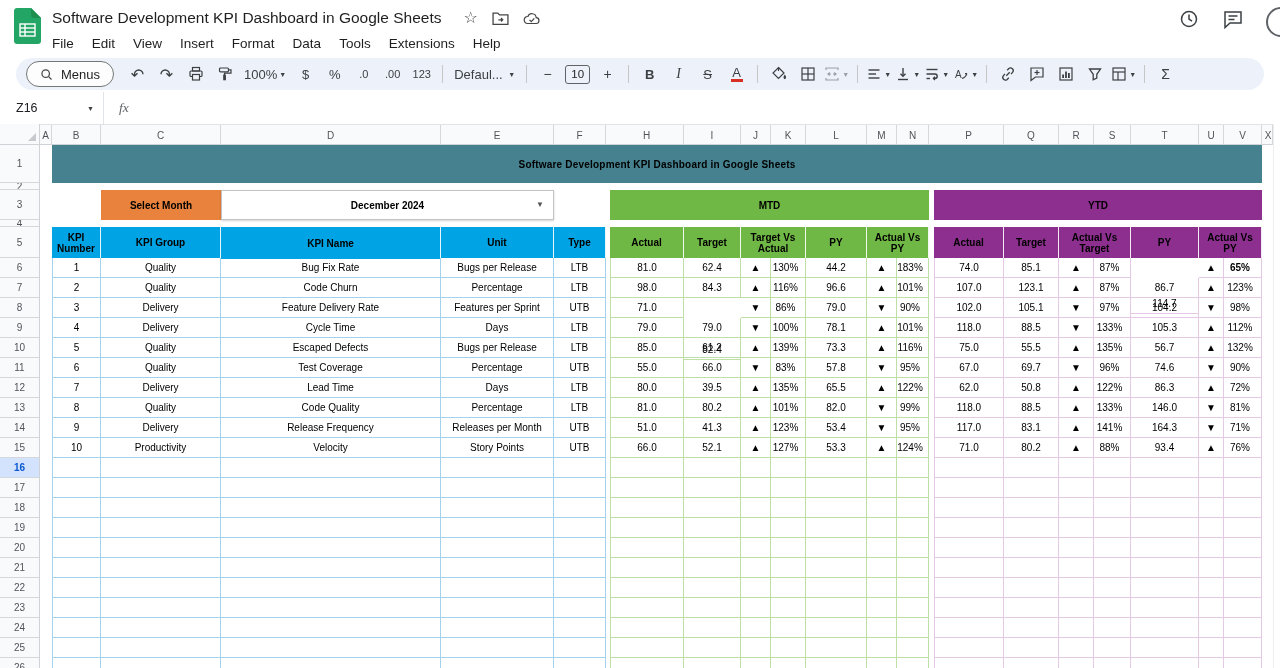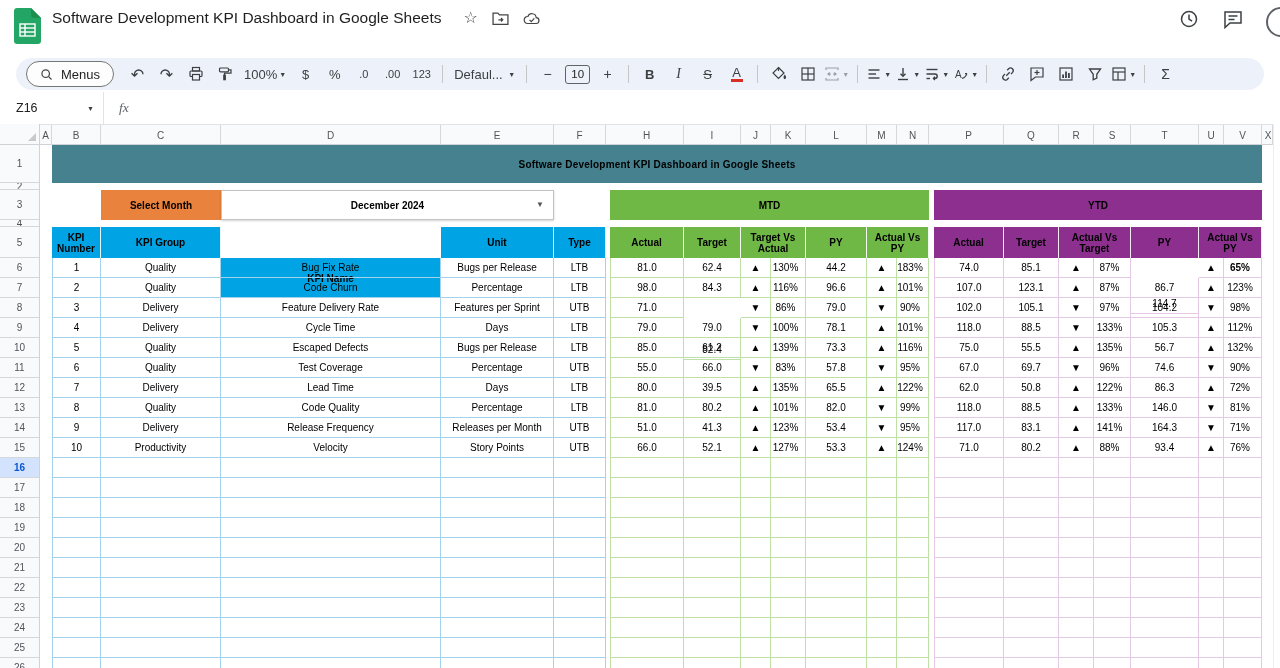--- a/index.html
+++ b/index.html
@@ -109,20 +109,31 @@
             <path d="M6 8.2 h4 M8.5 6.6 l1.6 1.6 -1.6 1.6"></path>
         </svg>
       </span>
       <span class="tb-ic">
         <svg width="18" height="14" viewBox="0 0 18 14" fill="none" stroke="#444" stroke-width="1.2">
           <path d="M4.5 12.5 a3.5 3.5 0 0 1 .4-7 a4.3 4.3 0 0 1 8.3 1.1 a2.9 2.9 0 0 1 -.4 5.9 z"></path>
           <path d="M6.5 8.8 l1.8 1.8 3-3.2"></path>
         </svg>
       </span>
     </div>
+    <nav id="menubar">
+        <span class="menu-item">File</span>
+        <span class="menu-item">Edit</span>
+        <span class="menu-item">View</span>
+        <span class="menu-item">Insert</span>
+        <span class="menu-item">Format</span>
+        <span class="menu-item">Data</span>
+        <span class="menu-item">Tools</span>
+        <span class="menu-item">Extensions</span>
+        <span class="menu-item">Help</span>
+      </nav>
   </div>
   <div id="titlebar-right">
     <span>
       <svg width="22" height="22" viewBox="0 0 22 22" fill="none" stroke="#3c4043" stroke-width="1.5">
         <circle cx="11" cy="11" r="7.5"></circle>
           <path d="M11 6.5 v4.5 l3 2.2"></path>
       </svg>
     </span>
     <span>
       <svg width="22" height="22" viewBox="0 0 22 22" fill="none" stroke="#3c4043" stroke-width="1.5">
@@ -346,21 +357,21 @@
       <div class="cell banner" style="left: 52px; top: 21px; width: 1210px; height: 38px;">Software Development KPI Dashboard in Google Sheets</div>
       <div class="cell select-month" style="left: 101px; top: 66px; width: 120px; height: 30px;">Select Month</div>
       <div class="cell month-dd" style="left: 221px; top: 66px; width: 333px; height: 30px;">
         <span>December 2024</span>
         <span class="dd-caret">▼</span>
       </div>
       <div class="cell sec-banner gn-b" style="left: 610px; top: 66px; width: 319px; height: 30px;">MTD</div>
       <div class="cell sec-banner pu-b" style="left: 934px; top: 66px; width: 328px; height: 30px;">YTD</div>
       <div class="cell hdr cy" style="left: 52px; top: 103px; width: 49px; height: 31px;">KPI Number</div>
       <div class="cell hdr cy" style="left: 101px; top: 103px; width: 120px; height: 31px;">KPI Group</div>
-      <div class="cell hdr cy" style="left: 221px; top: 103px; width: 220px; height: 40px; margin-top: 31px;">KPI Name</div>
+      <div class="cell hdr cy" style="left: 221px; top: 103px; width: 220px; height: 32px;">KPI Name</div>
       <div class="cell hdr cy" style="left: 441px; top: 103px; width: 113px; height: 31px;">Unit</div>
       <div class="cell hdr cy" style="left: 554px; top: 103px; width: 52px; height: 31px;">Type</div>
       <div class="cell hdr gn" style="left: 610px; top: 103px; width: 74px; height: 31px;">Actual</div>
       <div class="cell hdr gn" style="left: 684px; top: 103px; width: 57px; height: 31px;">Target</div>
       <div class="cell hdr gn" style="left: 741px; top: 103px; width: 65px; height: 31px;">Target Vs Actual</div>
       <div class="cell hdr gn" style="left: 806px; top: 103px; width: 61px; height: 31px;">PY</div>
       <div class="cell hdr gn" style="left: 867px; top: 103px; width: 62px; height: 31px;">Actual Vs PY</div>
       <div class="cell hdr pu" style="left: 934px; top: 103px; width: 70px; height: 31px;">Actual</div>
       <div class="cell hdr pu" style="left: 1004px; top: 103px; width: 55px; height: 31px;">Target</div>
       <div class="cell hdr pu" style="left: 1059px; top: 103px; width: 72px; height: 31px;">Actual Vs Target</div>

